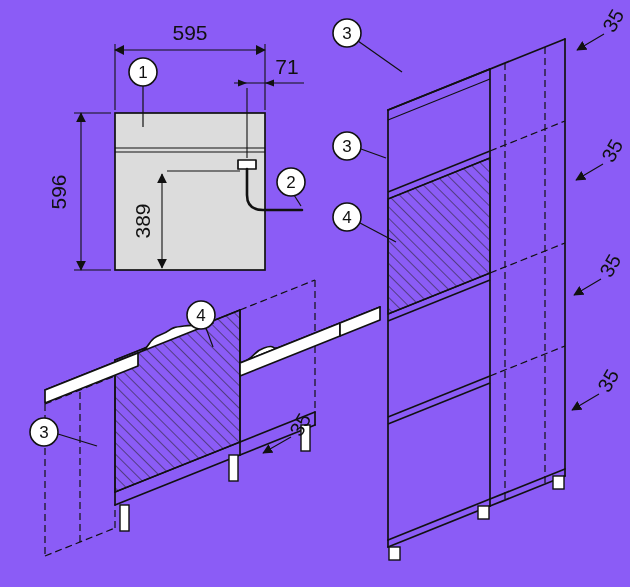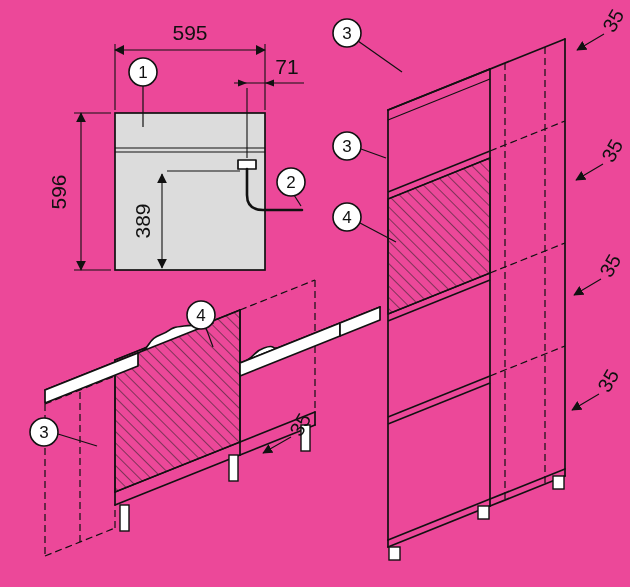--- a/index.html
+++ b/index.html
@@ -7,21 +7,21 @@
     padding: 0;
     background: #ffffff;
     width: 630px;
     height: 587px;
     overflow: hidden;
   }
   .stage {
     position: relative;
     width: 630px;
     height: 587px;
-    background: #ec4899;
+    background: #8b5cf6;
   }
   svg { display: block; }
   svg text {
     font-family: "Liberation Sans", sans-serif;
     fill: #111111;
   }
   .dim-label   { font-size: 21px; }
   .dim-label-sm{ font-size: 20px; }
   .callout-num { font-size: 17px; }
   .outline  { stroke: #111111; stroke-width: 1.7; fill: none; stroke-linecap: round; stroke-linejoin: round; }

